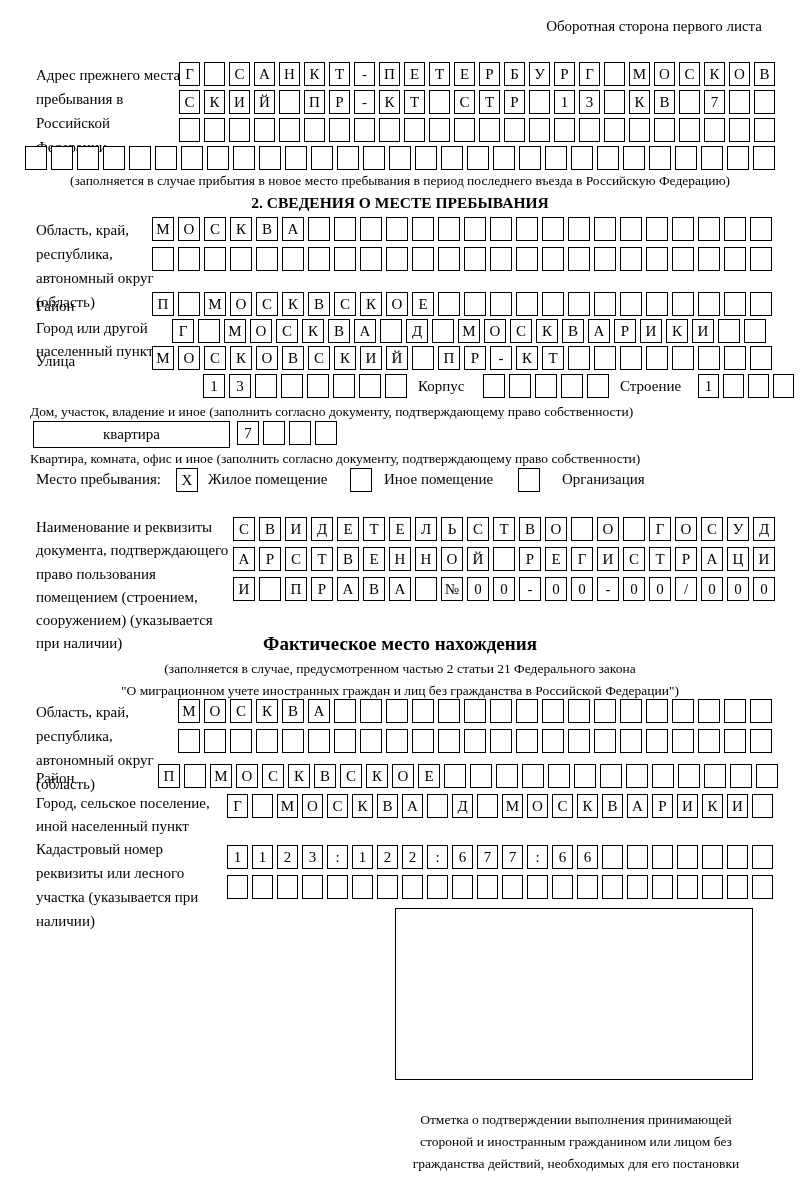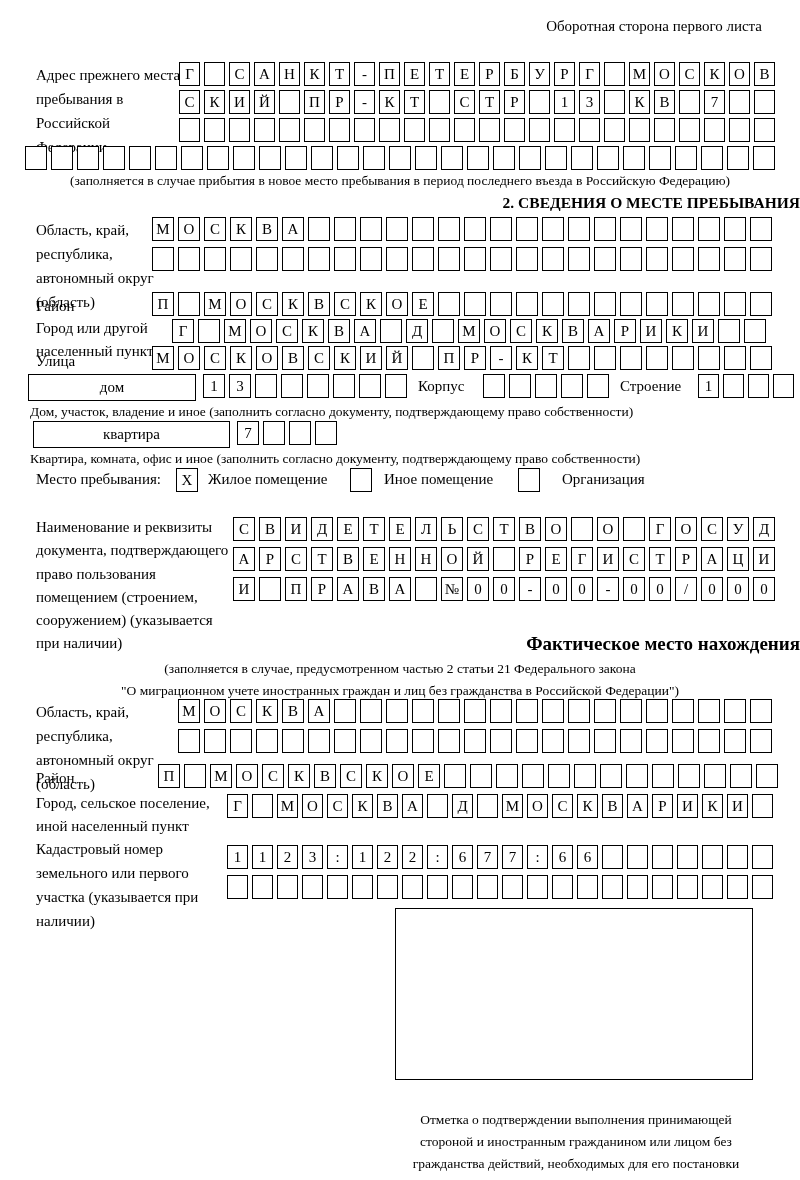--- a/index.html
+++ b/index.html
@@ -5,21 +5,21 @@
   html,body{margin:0;padding:0;background:#ffffff;}
   #page{
     position:relative;width:800px;height:1180px;background:#ffffff;
     font-family:"Liberation Serif","DejaVu Serif",serif;color:#000;
     overflow:hidden;
   }
   .abs{position:absolute;}
   .lbl{position:absolute;font-size:15px;line-height:1.6;}
   .note{position:absolute;font-size:13px;}
   .cnote{position:absolute;width:100%;text-align:center;font-size:13.5px;}
-  .title{position:absolute;width:100%;text-align:right;font-weight:bold;font-size:15.5px;}
+  .title{position:absolute;width:100%;text-align:center;font-weight:bold;font-size:15.5px;}
   .cellrow{position:absolute;display:flex;gap:4px;}
   .cell{
     width:21px;height:24px;border:1.6px solid #000;box-sizing:border-box;
     display:flex;align-items:center;justify-content:center;
     font-size:15px;line-height:1;background:#fff;
   }
   .p26 .cell{width:22px;}
   .widebox{
     position:absolute;border:1.6px solid #000;box-sizing:border-box;height:27px;
     display:flex;align-items:center;justify-content:center;font-size:15px;background:#fff;
@@ -279,21 +279,20 @@
       <span class="cell"></span>
       <span class="cell"></span>
       <span class="cell"></span>
       <span class="cell"></span>
       <span class="cell"></span>
       <span class="cell"></span>
       <span class="cell"></span>
       <span class="cell"></span>
     </div>
 
-  <div class="widebox" style="left:28px;top:374px;width:168px">дом</div>
   <div class="cellrow p26" style="left:203px;top:374px">
       <span class="cell">1</span>
       <span class="cell">3</span>
       <span class="cell"></span>
       <span class="cell"></span>
       <span class="cell"></span>
       <span class="cell"></span>
       <span class="cell"></span>
       <span class="cell"></span>
     </div>
@@ -511,21 +510,21 @@
       <span class="cell">К</span>
       <span class="cell">В</span>
       <span class="cell">А</span>
       <span class="cell">Р</span>
       <span class="cell">И</span>
       <span class="cell">К</span>
       <span class="cell">И</span>
       <span class="cell"></span>
     </div>
 
-  <div class="lbl" style="left:36px;top:837px;width:182px">Кадастровый номер земельного или первого участка (указывается при наличии)</div>
+  <div class="lbl" style="left:36px;top:837px;width:182px">Кадастровый номер реквизиты или лесного участка (указывается при наличии)</div>
   <div class="cellrow" style="left:227px;top:845px">
       <span class="cell">1</span>
       <span class="cell">1</span>
       <span class="cell">2</span>
       <span class="cell">3</span>
       <span class="cell">:</span>
       <span class="cell">1</span>
       <span class="cell">2</span>
       <span class="cell">2</span>
       <span class="cell">:</span>

